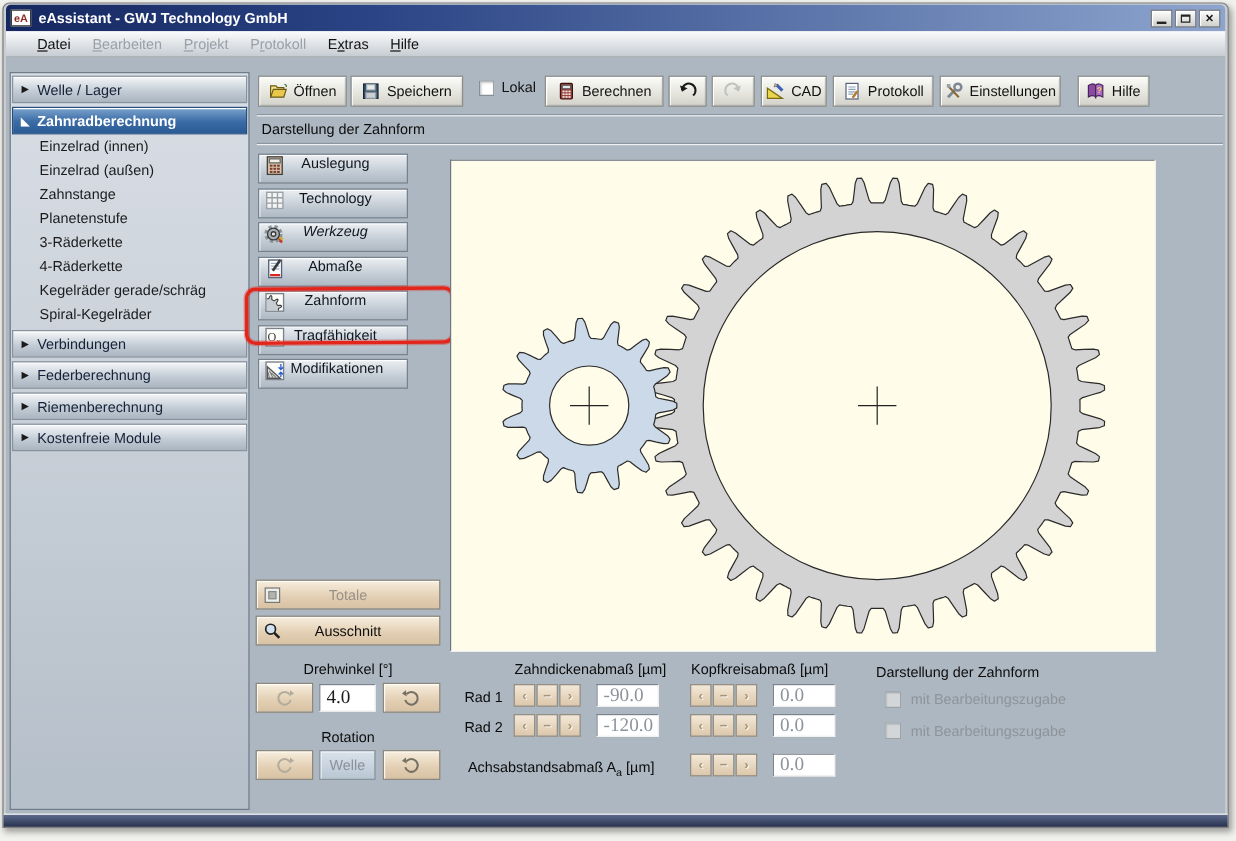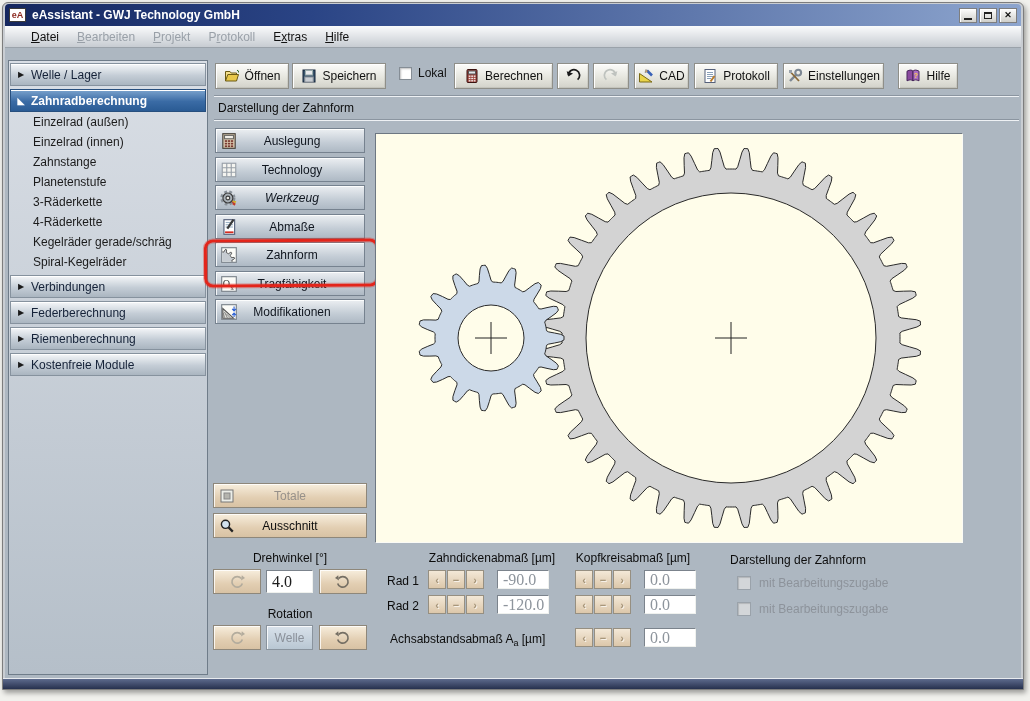--- a/index.html
+++ b/index.html
@@ -61,24 +61,24 @@
   .ticon{width:16px;height:16px;display:inline-flex;}
   .ticon svg{width:16px;height:16px;}
   .lokal{position:absolute;left:399px;top:66px;display:flex;align-items:center;gap:6px;}
   .checkbox{width:13px;height:13px;background:#fff;border:1px solid #858d95;
             box-shadow:inset 1px 1px 2px rgba(0,0,0,.25);}
   .groove{position:absolute;left:214px;width:805px;height:2px;
           border-top:1px solid #8b95a0;border-bottom:1px solid #eef1f4;}
 
   
   .panel-header{position:absolute;left:218px;top:101px;color:#0c0c0c;}
-  .pbtn{position:absolute;left:215px;width:150px;height:25px;
+  .pbtn{position:absolute;left:215px;width:125px;height:25px;
         background:linear-gradient(#eceff2,#c3ccd5 60%,#aeb9c4);
         border:1px solid #76828f;box-shadow:inset 1px 1px 0 rgba(255,255,255,.85);
-        display:flex;align-items:center;color:#10161f;cursor:default;}
+        display:flex;color:#10161f;cursor:default;}
   .pbtn .picon{width:18px;height:18px;margin:0 4px 0 4px;display:inline-flex;}
   .pbtn .picon svg{width:18px;height:18px;}
   .pbtn .plabel{flex:1;text-align:center;margin-right:22px;}
   .red-box{position:absolute;left:204px;top:239px;width:175px;height:48px;
            border:3px solid #e3251b;border-radius:9px;transform:rotate(-.4deg);
            box-shadow:0 0 0 1px rgba(227,37,27,.35),inset 0 0 0 1px rgba(227,37,27,.3);
            pointer-events:none;}
 
   
   .canvas{position:absolute;left:375px;top:133px;width:588px;height:410px;
@@ -154,22 +154,22 @@
 
   <div class="sidebar" id="sidebar">
       <div class="sb-header">
         <span class="tri">▶</span>
         <span class="lbl">Welle / Lager</span>
       </div>
       <div class="sb-header expanded">
         <span class="tri">◣</span>
         <span class="lbl">Zahnradberechnung</span>
       </div>
+      <div class="sb-item">Einzelrad (innen)</div>
       <div class="sb-item">Einzelrad (außen)</div>
-      <div class="sb-item">Einzelrad (innen)</div>
       <div class="sb-item">Zahnstange</div>
       <div class="sb-item">Planetenstufe</div>
       <div class="sb-item">3-Räderkette</div>
       <div class="sb-item">4-Räderkette</div>
       <div class="sb-item">Kegelräder gerade/schräg</div>
       <div class="sb-item">Spiral-Kegelräder</div>
       <div class="sb-header">
         <span class="tri">▶</span>
         <span class="lbl">Verbindungen</span>
       </div>

